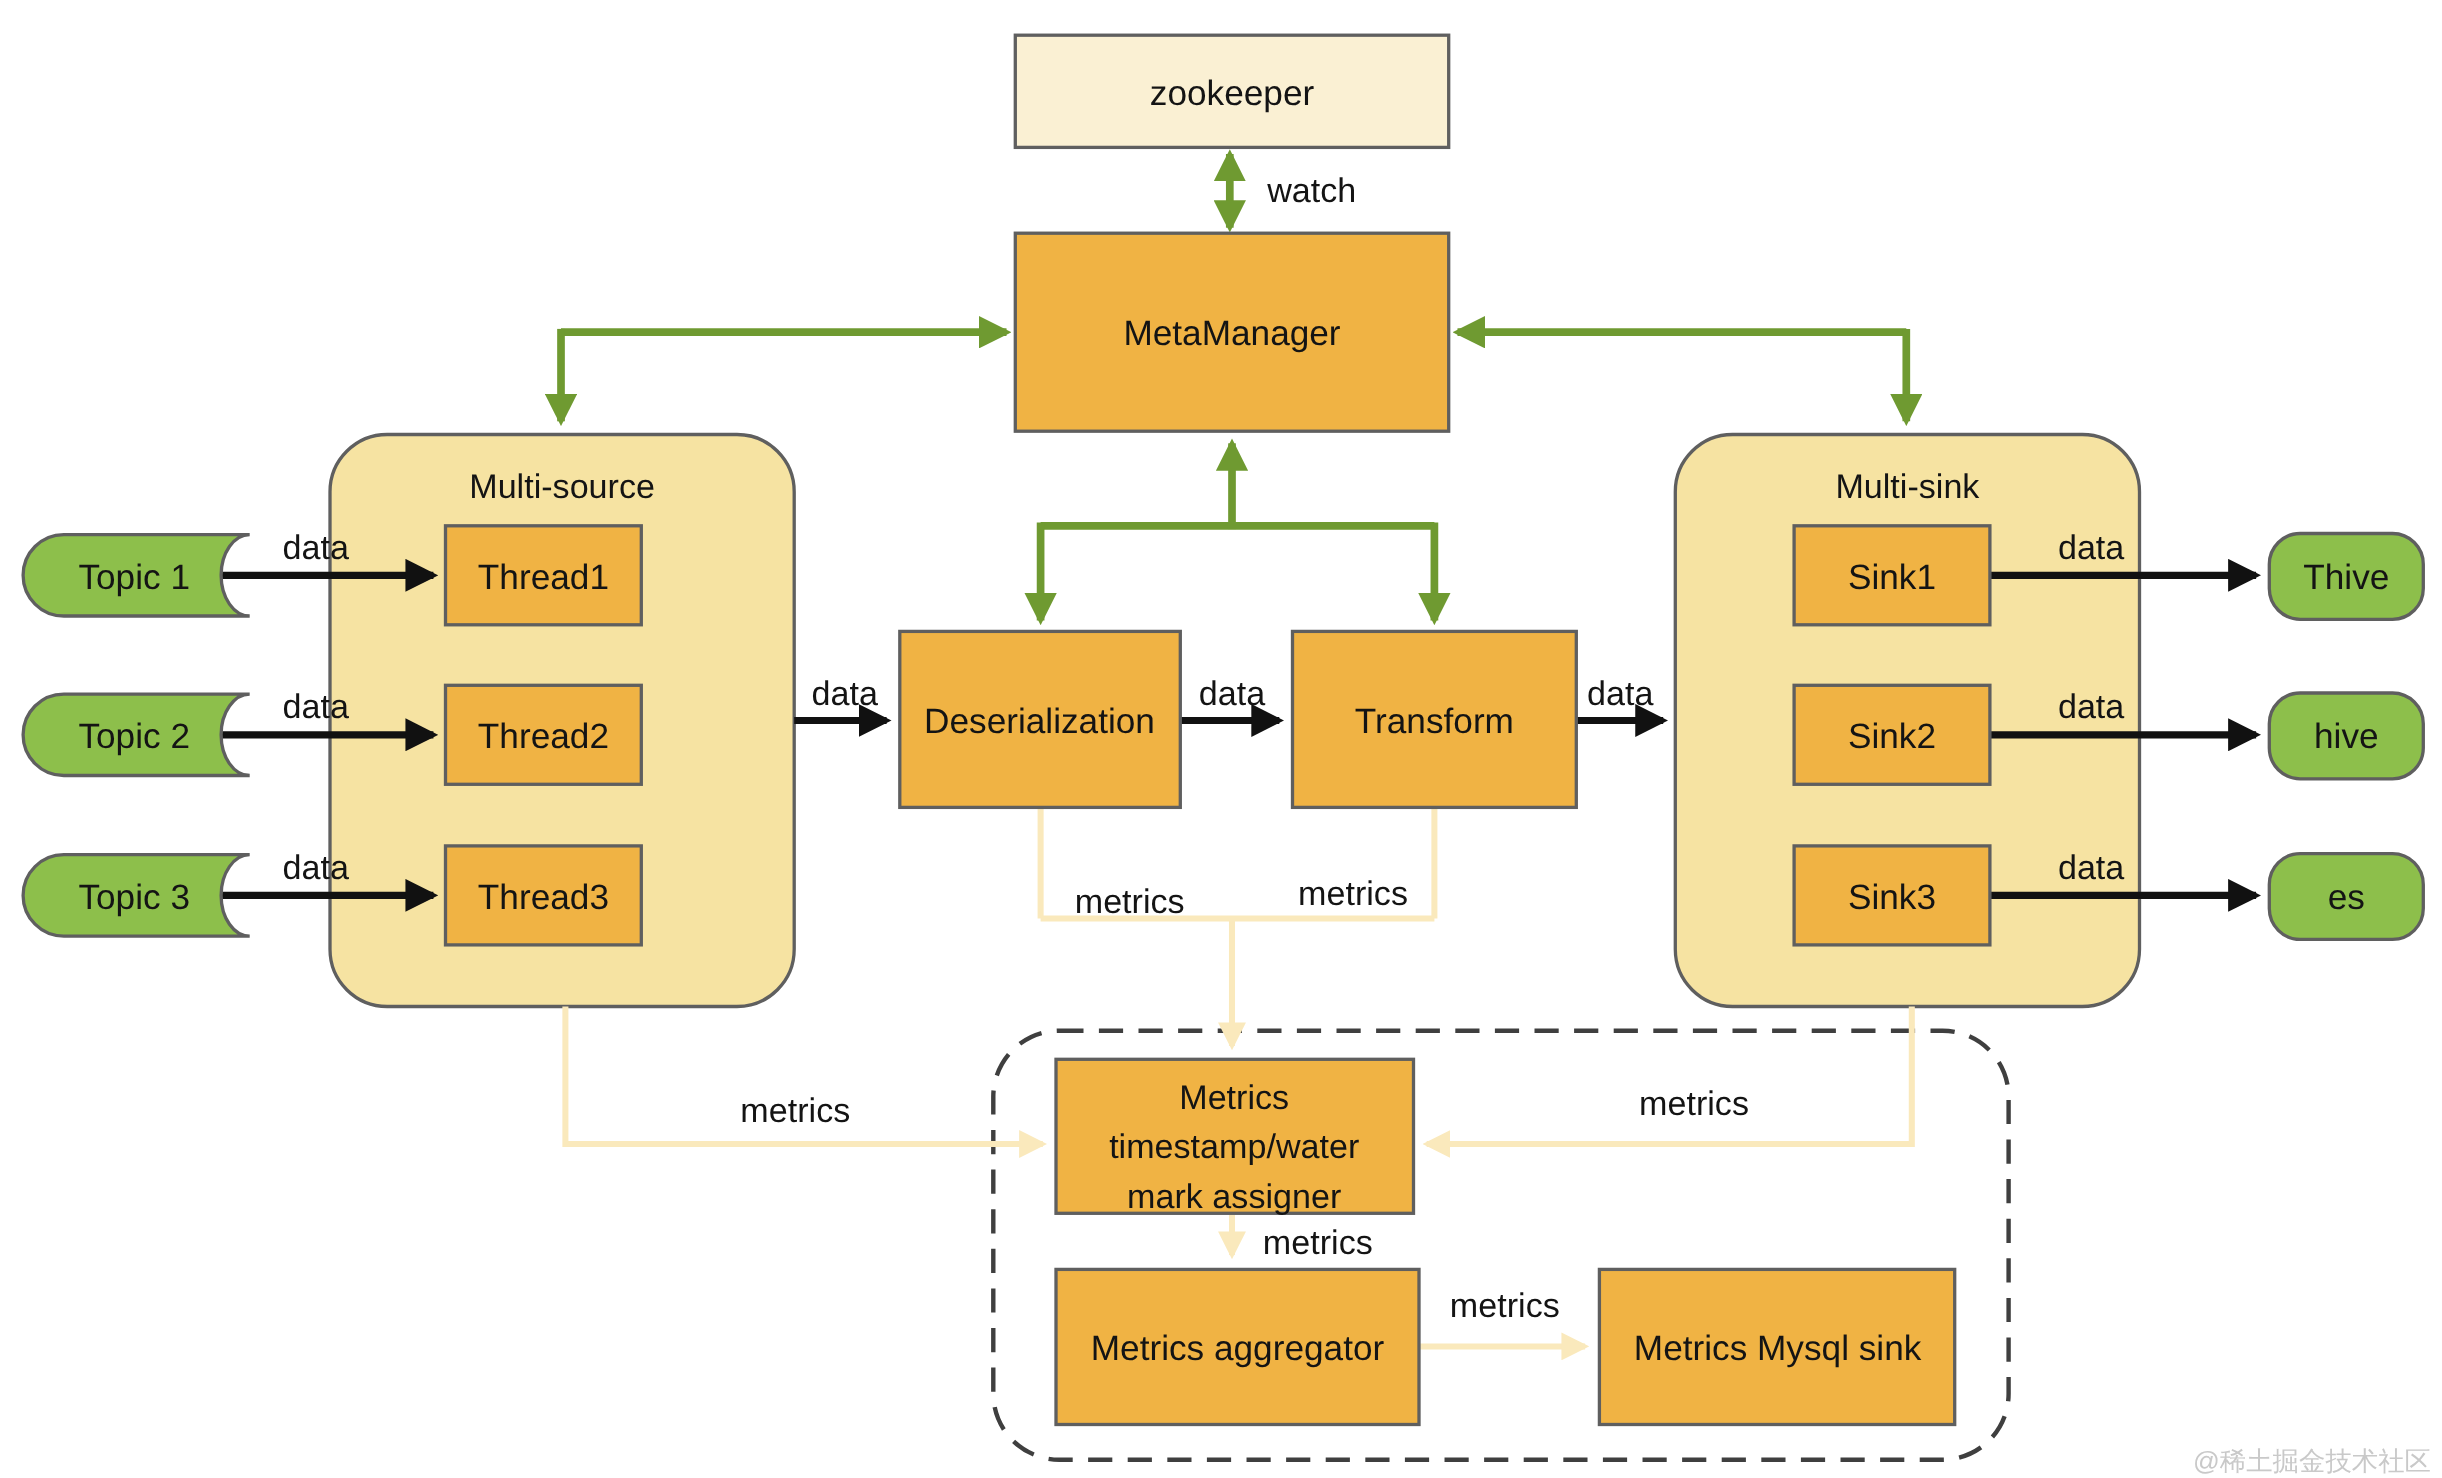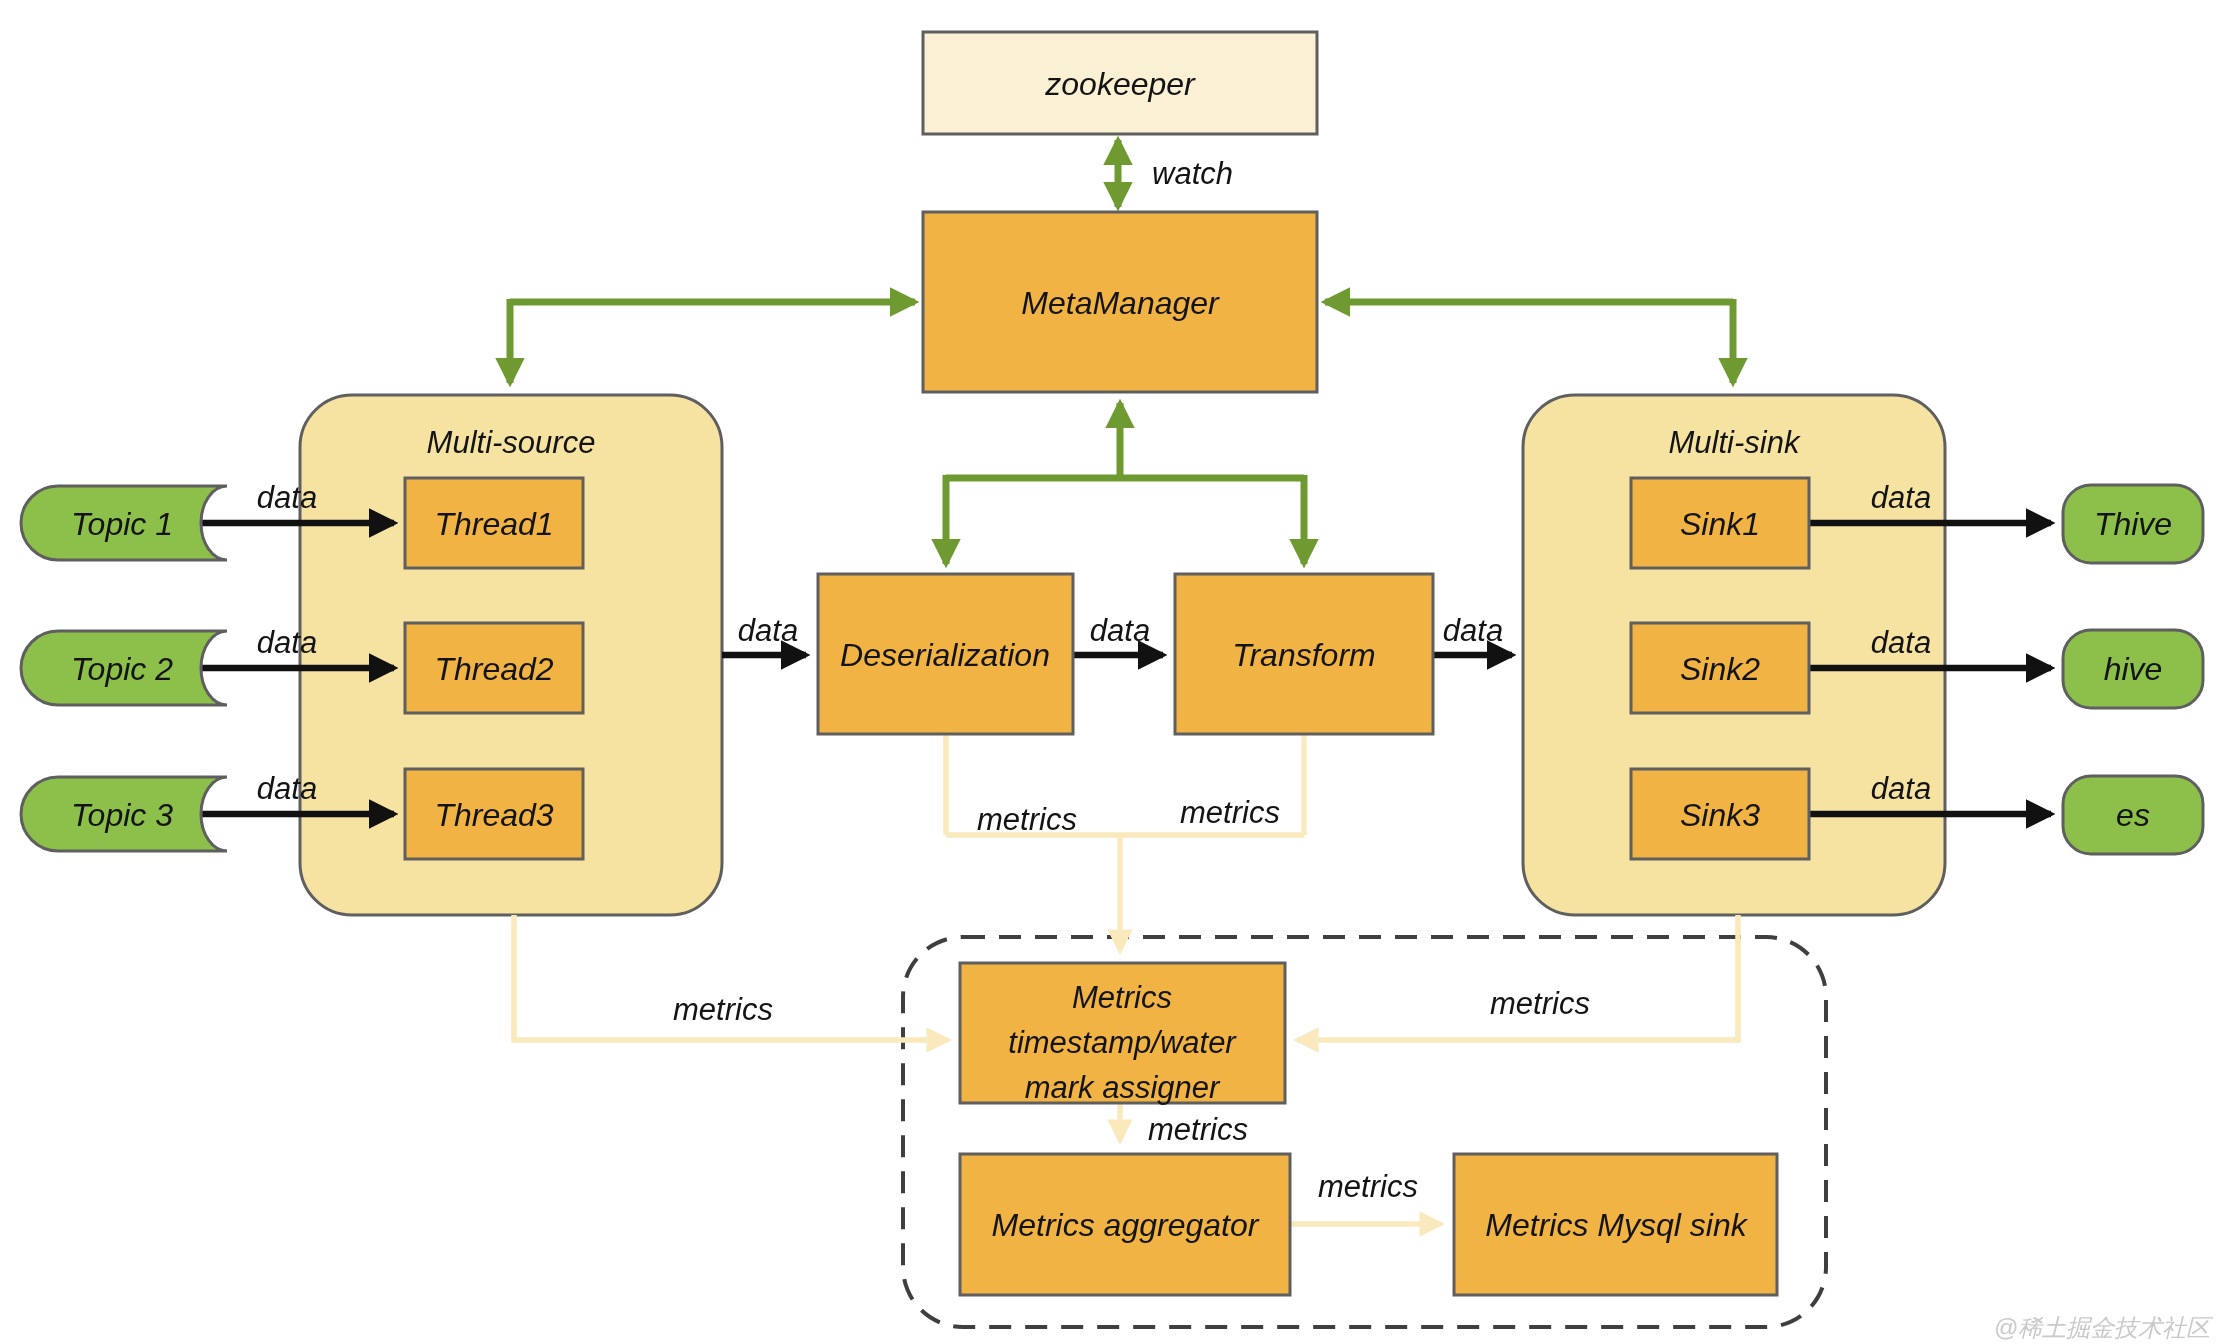--- a/index.html
+++ b/index.html
@@ -4,21 +4,20 @@
 <style>
   html, body {
     margin: 0;
     padding: 0;
     background: #ffffff;
   }
   .stage {
     width: 2220px;
     max-width: 100%;
     margin: 0 auto;
-    font-style: italic;
   }
   svg {
     display: block;
     width: 100%;
     height: auto;
     background: #ffffff;
     font-family: "Liberation Sans", "DejaVu Sans", sans-serif;
   }
   
   .orange-box   { fill: var(--c-orange_box);     stroke: var(--c-border); stroke-width: 3; }

